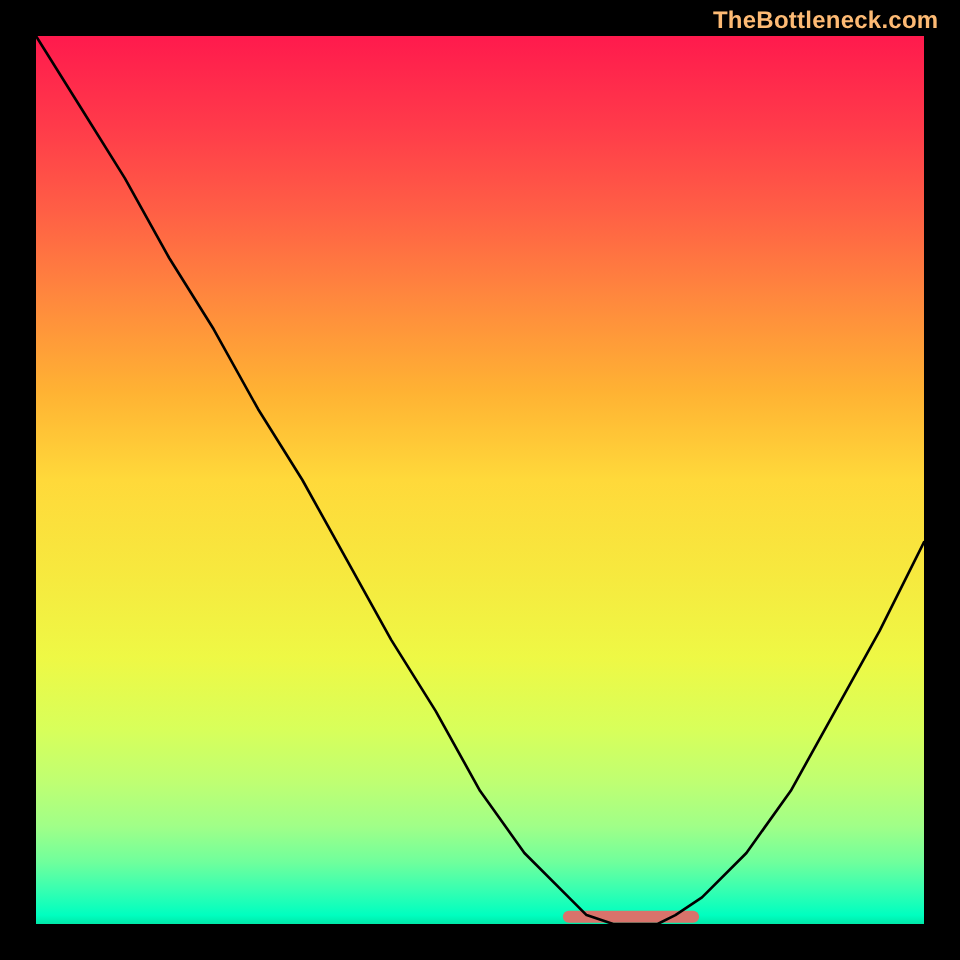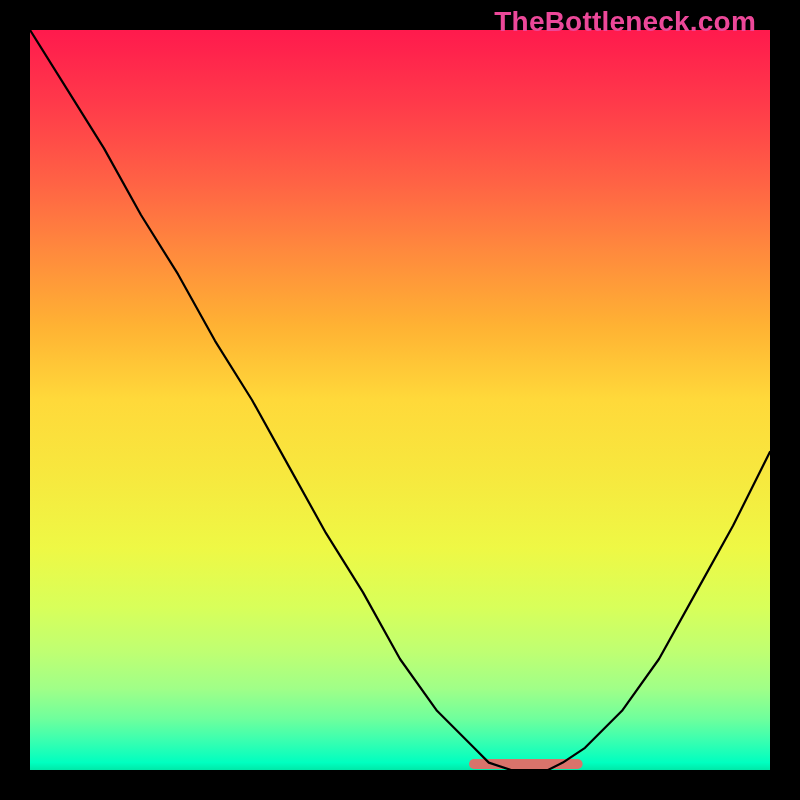--- a/index.html
+++ b/index.html
@@ -29,25 +29,25 @@
       #bfff72 84%,
       #a0ff88 89%,
       #70ff9c 93%,
       #3affb0 96%,
       #00ffc0 99%,
       #00e8a8 100%);
   }
   .watermark {
     position: absolute;
     top: 6px;
-    right: 44px;
+    right: 18px;
     font-family: Arial, Helvetica, sans-serif;
-    font-size: 28px;
+    font-size: 20px;
     font-weight: 600;
-    color: #ec4899;
+    color: #fdba74;
     letter-spacing: 0.2px;
   }
   svg.curve {
     position: absolute;
     left: 0;
     top: 0;
     width: 740px;
     height: 740px;
   }
   .curve-path {

